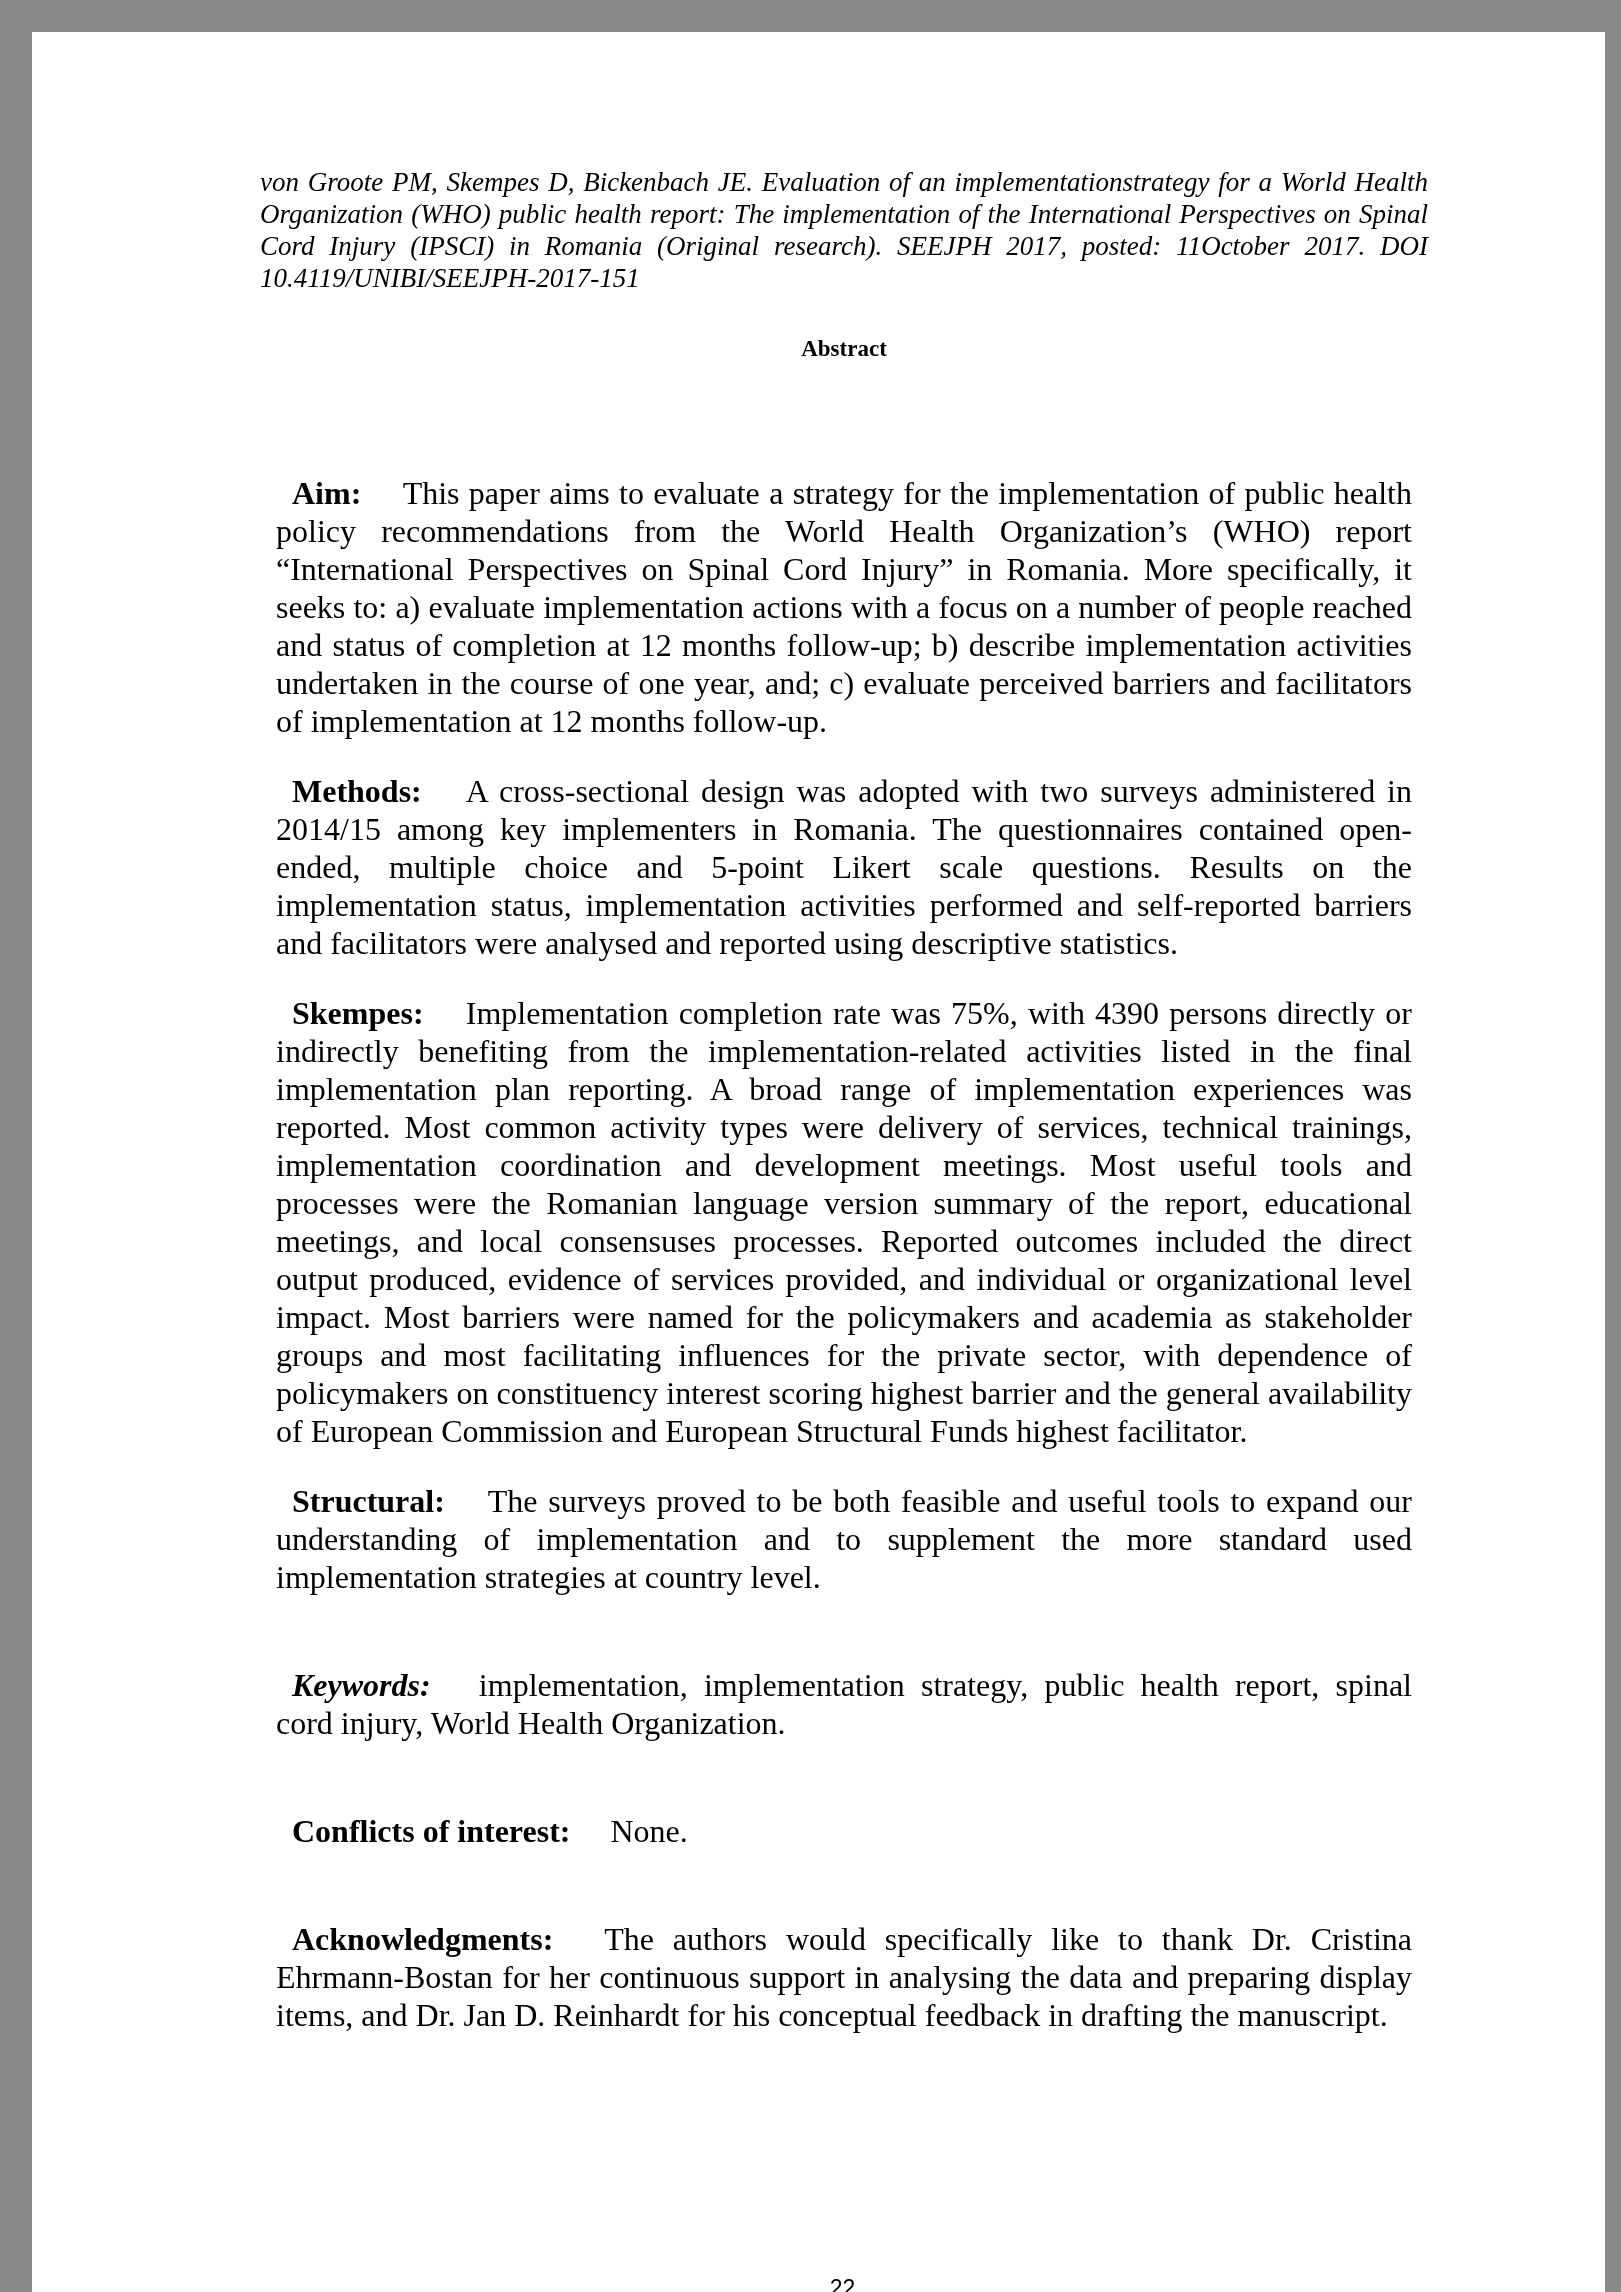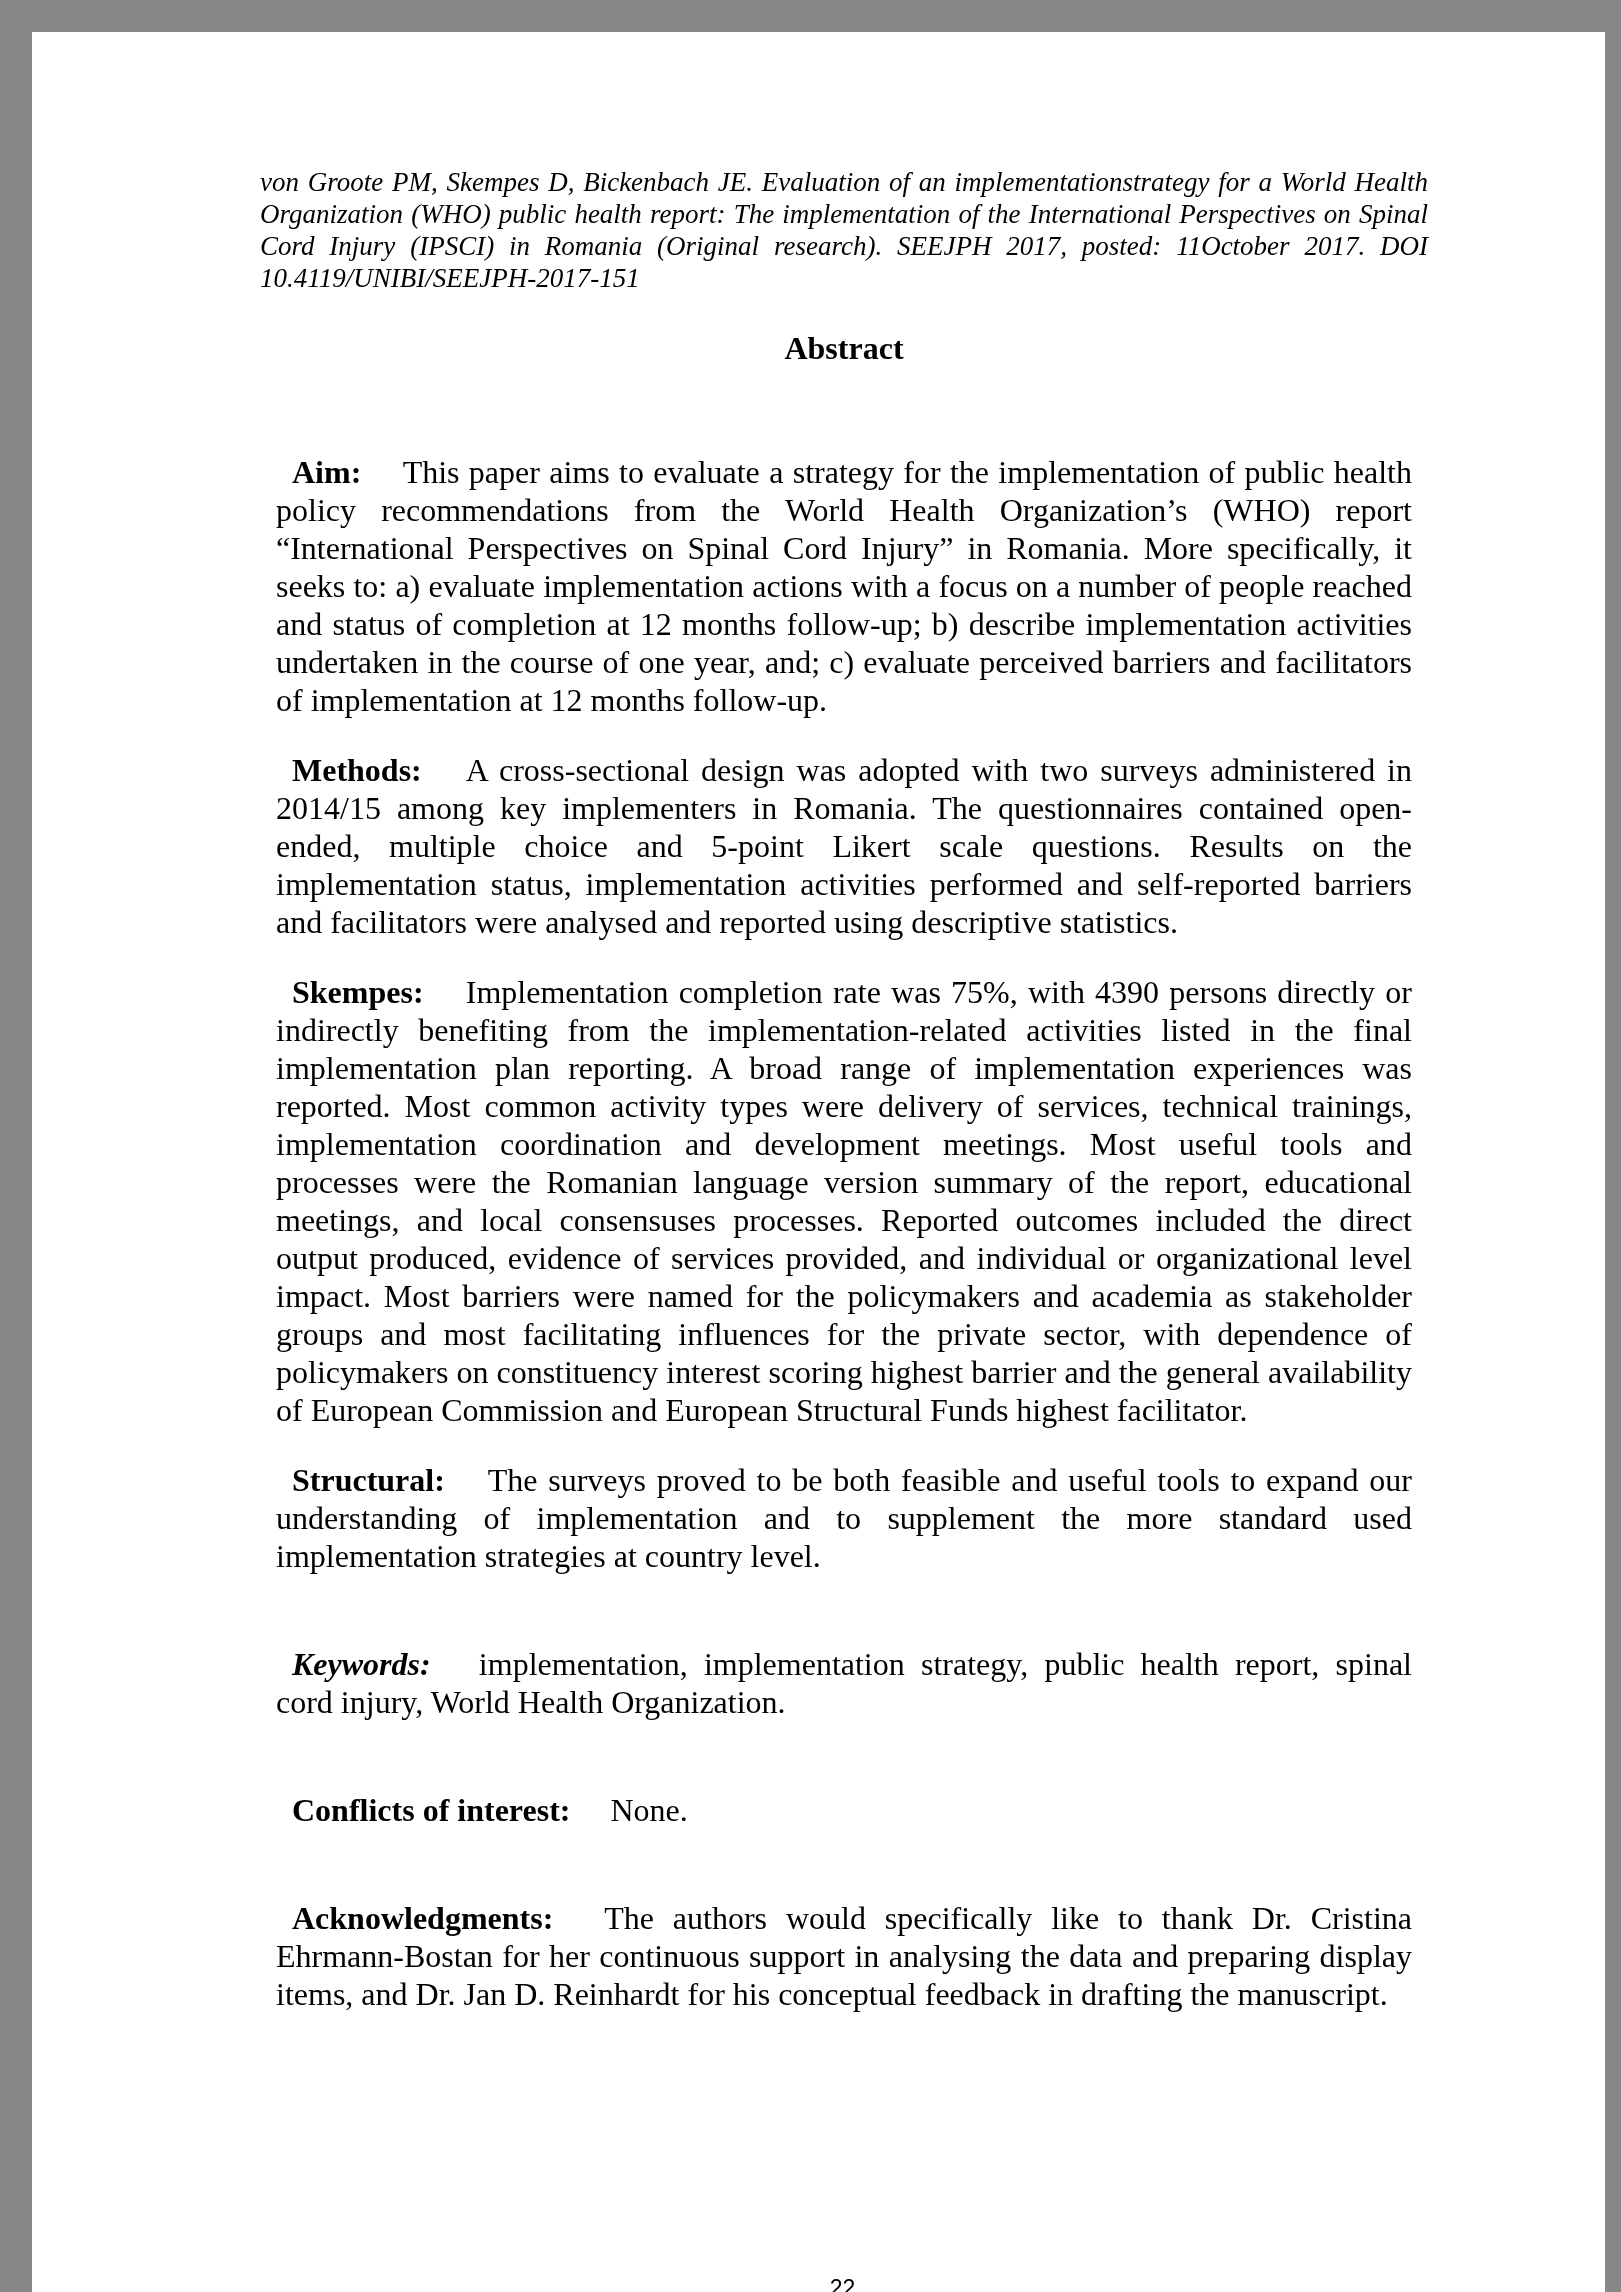--- a/index.html
+++ b/index.html
@@ -20,27 +20,27 @@
     width: 1232px;
   }
   .citation {
     font-style: italic;
     font-size: 27px;
     line-height: 32px;
     text-align: justify;
   }
   .abstract-title {
     margin-top: 3.9px;
-    font-size: 32px;
+    font-size: 23px;
     line-height: 37px;
     font-weight: bold;
     text-align: center;
   }
   .sections {
-    margin-top: 38px;
+    margin-top: 59px;
   }
   .body-par {
     font-size: 32px;
     line-height: 38px;
     text-align: justify;
   }
   .spaced {
     margin-top: 38px;
   }
   .label {

